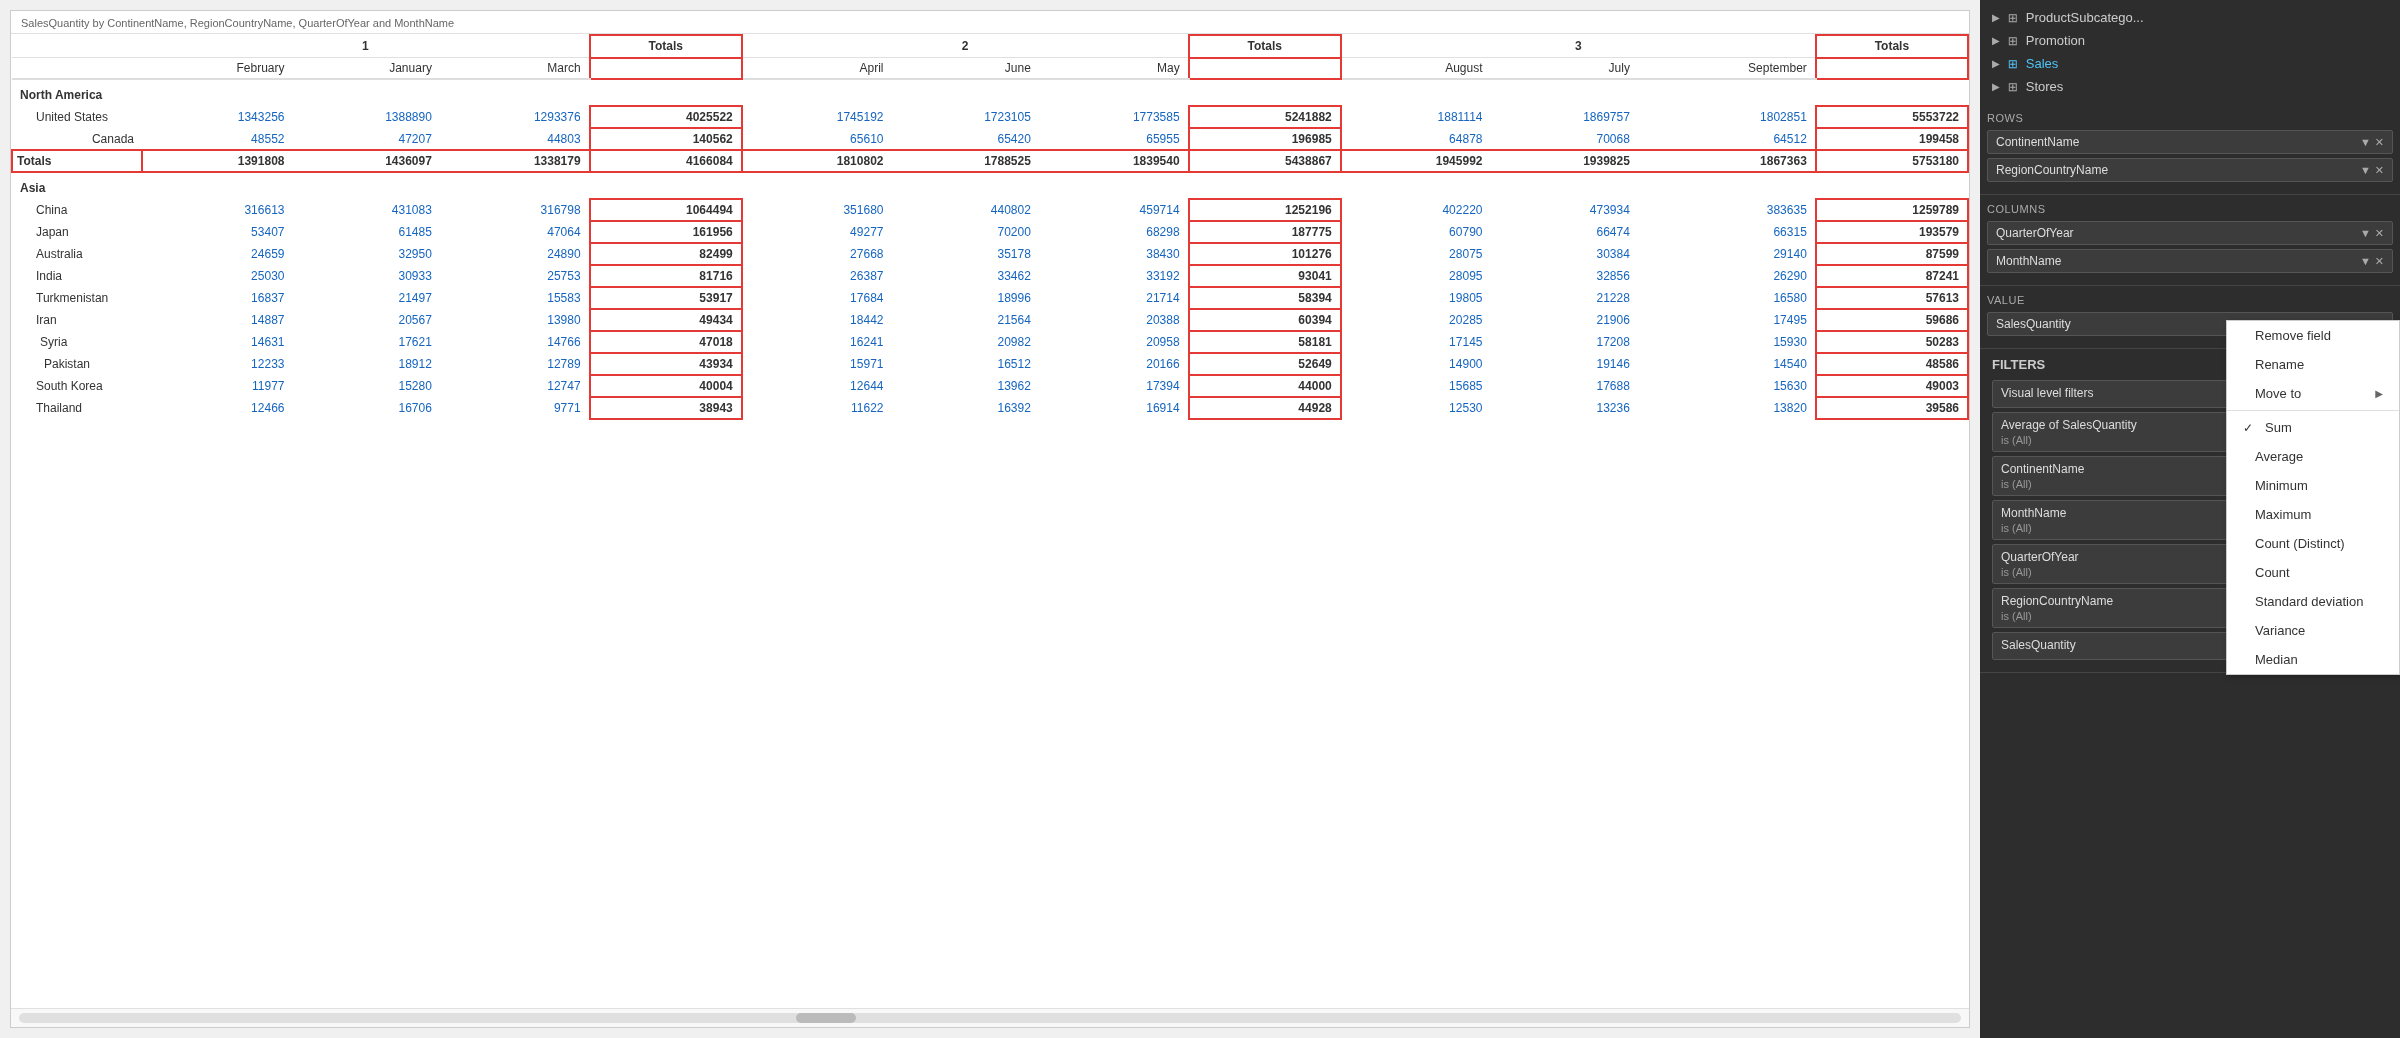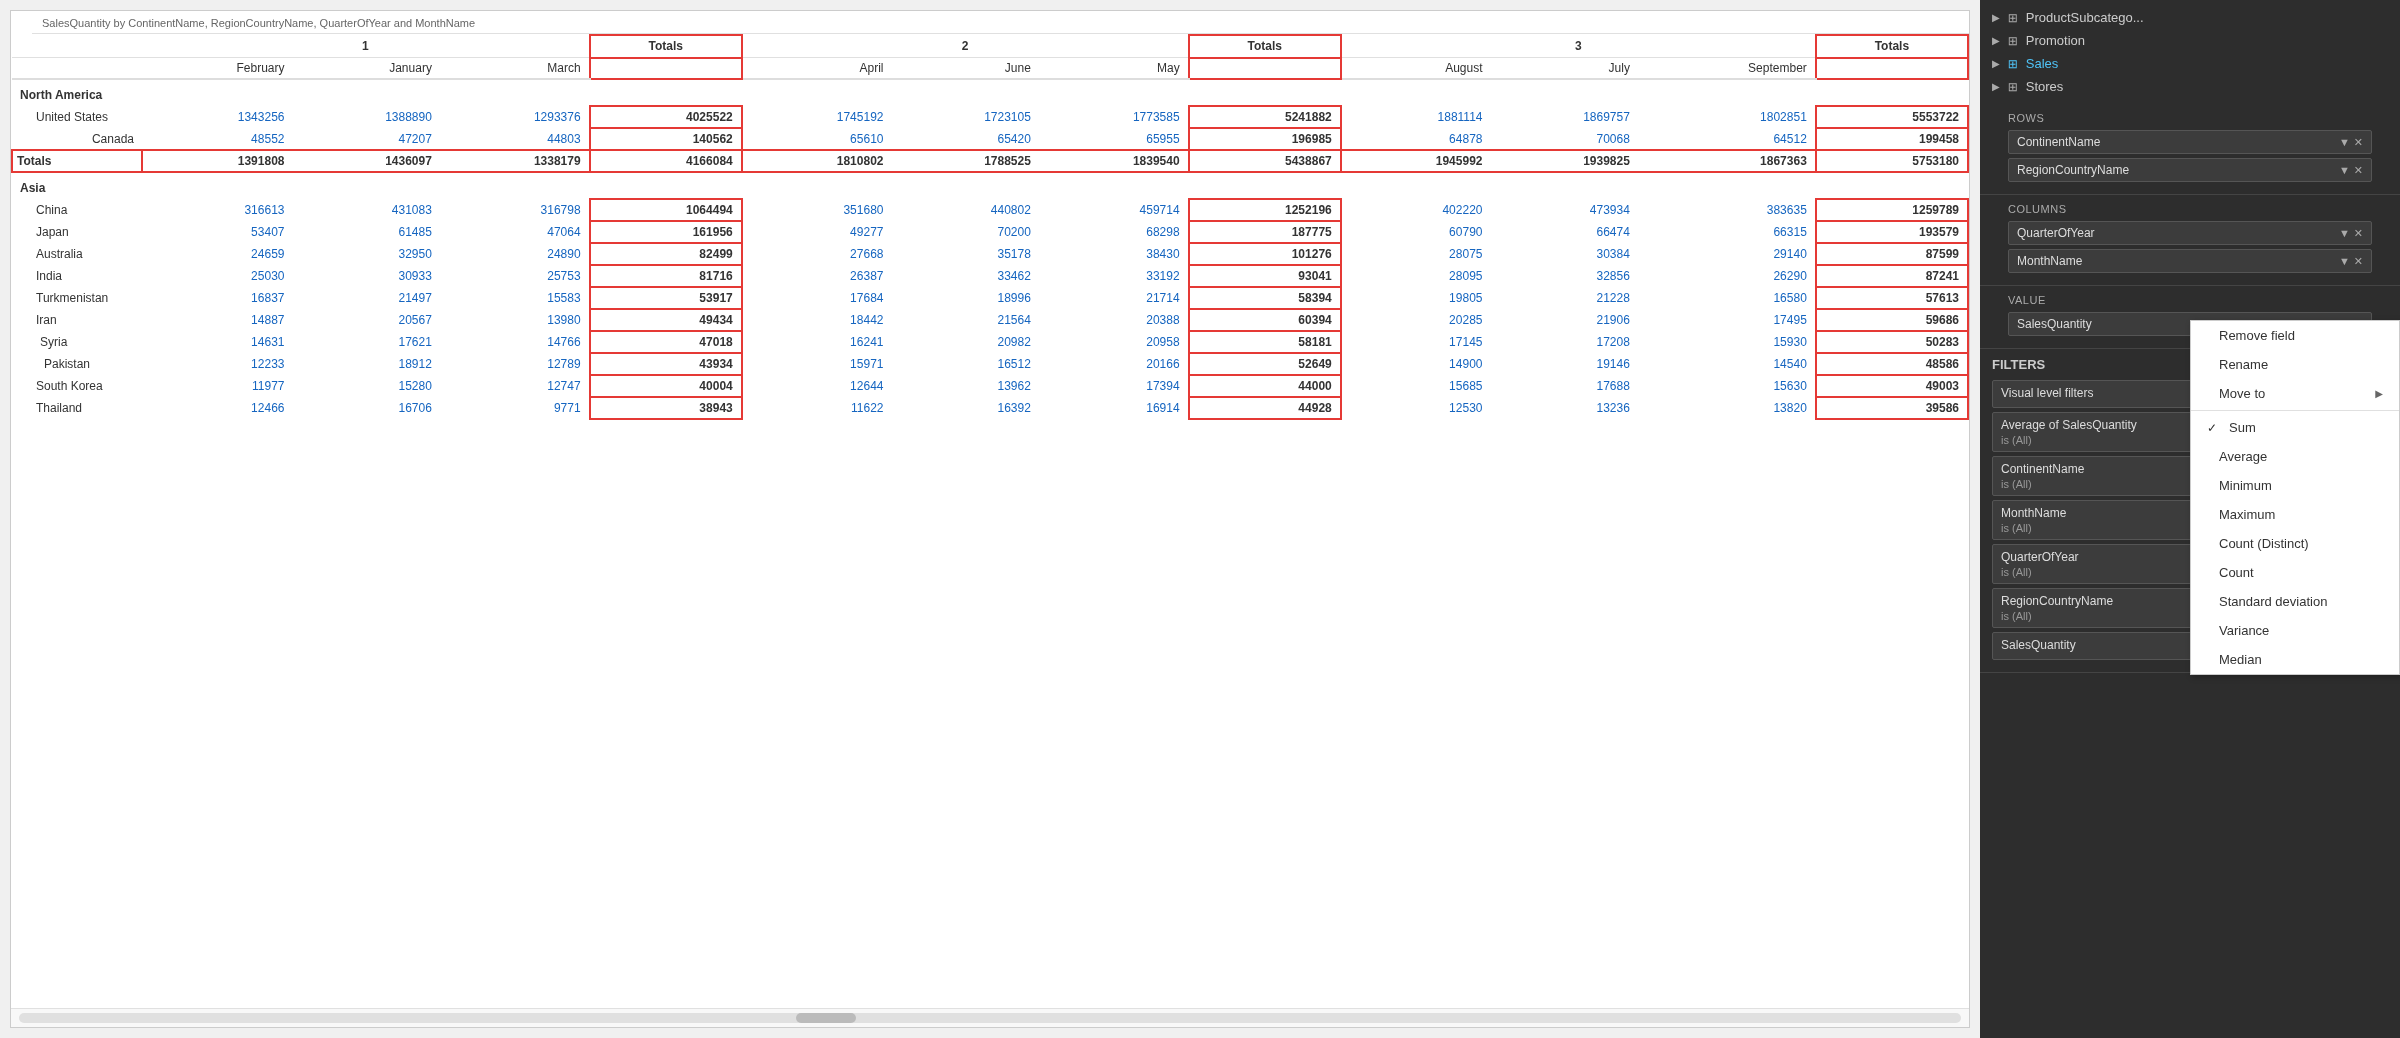--- a/index.html
+++ b/index.html
@@ -23,21 +23,20 @@
       overflow: hidden;
       display: flex;
       flex-direction: column;
     }
 
     .matrix-title {
       font-size: 11px;
       color: #666;
       padding: 6px 10px 4px;
       border-bottom: 1px solid #e0e0e0;
-      margin-left: 21px;
     }
 
     .matrix-container {
       flex: 1;
       overflow: auto;
       position: relative;
     }
 
     .matrix-table {
       border-collapse: collapse;
@@ -109,21 +108,21 @@
       background: #2d2d2d;
       color: #ddd;
       display: flex;
       flex-direction: column;
       height: 100%;
       position: relative;
     }
 
     
     .section {
-      padding: 8px 28px;
+      padding: 8px 7px;
       border-bottom: 1px solid #444;
     }
 
     .section-label {
       font-size: 11px;
       color: #aaa;
       text-transform: uppercase;
       margin-bottom: 6px;
       letter-spacing: 0.5px;
     }
@@ -188,21 +187,21 @@
 
     
     .context-menu {
       position: absolute;
       right: 0;
       top: 320px;
       background: #fff;
       border: 1px solid #ccc;
       box-shadow: 2px 2px 6px rgba(0,0,0,0.3);
       z-index: 100;
-      width: 210px;
+      width: 174px;
       color: #333;
     }
 
     .context-menu-item {
       padding: 7px 16px;
       cursor: pointer;
       font-size: 13px;
       display: flex;
       align-items: center;
       gap: 6px;

